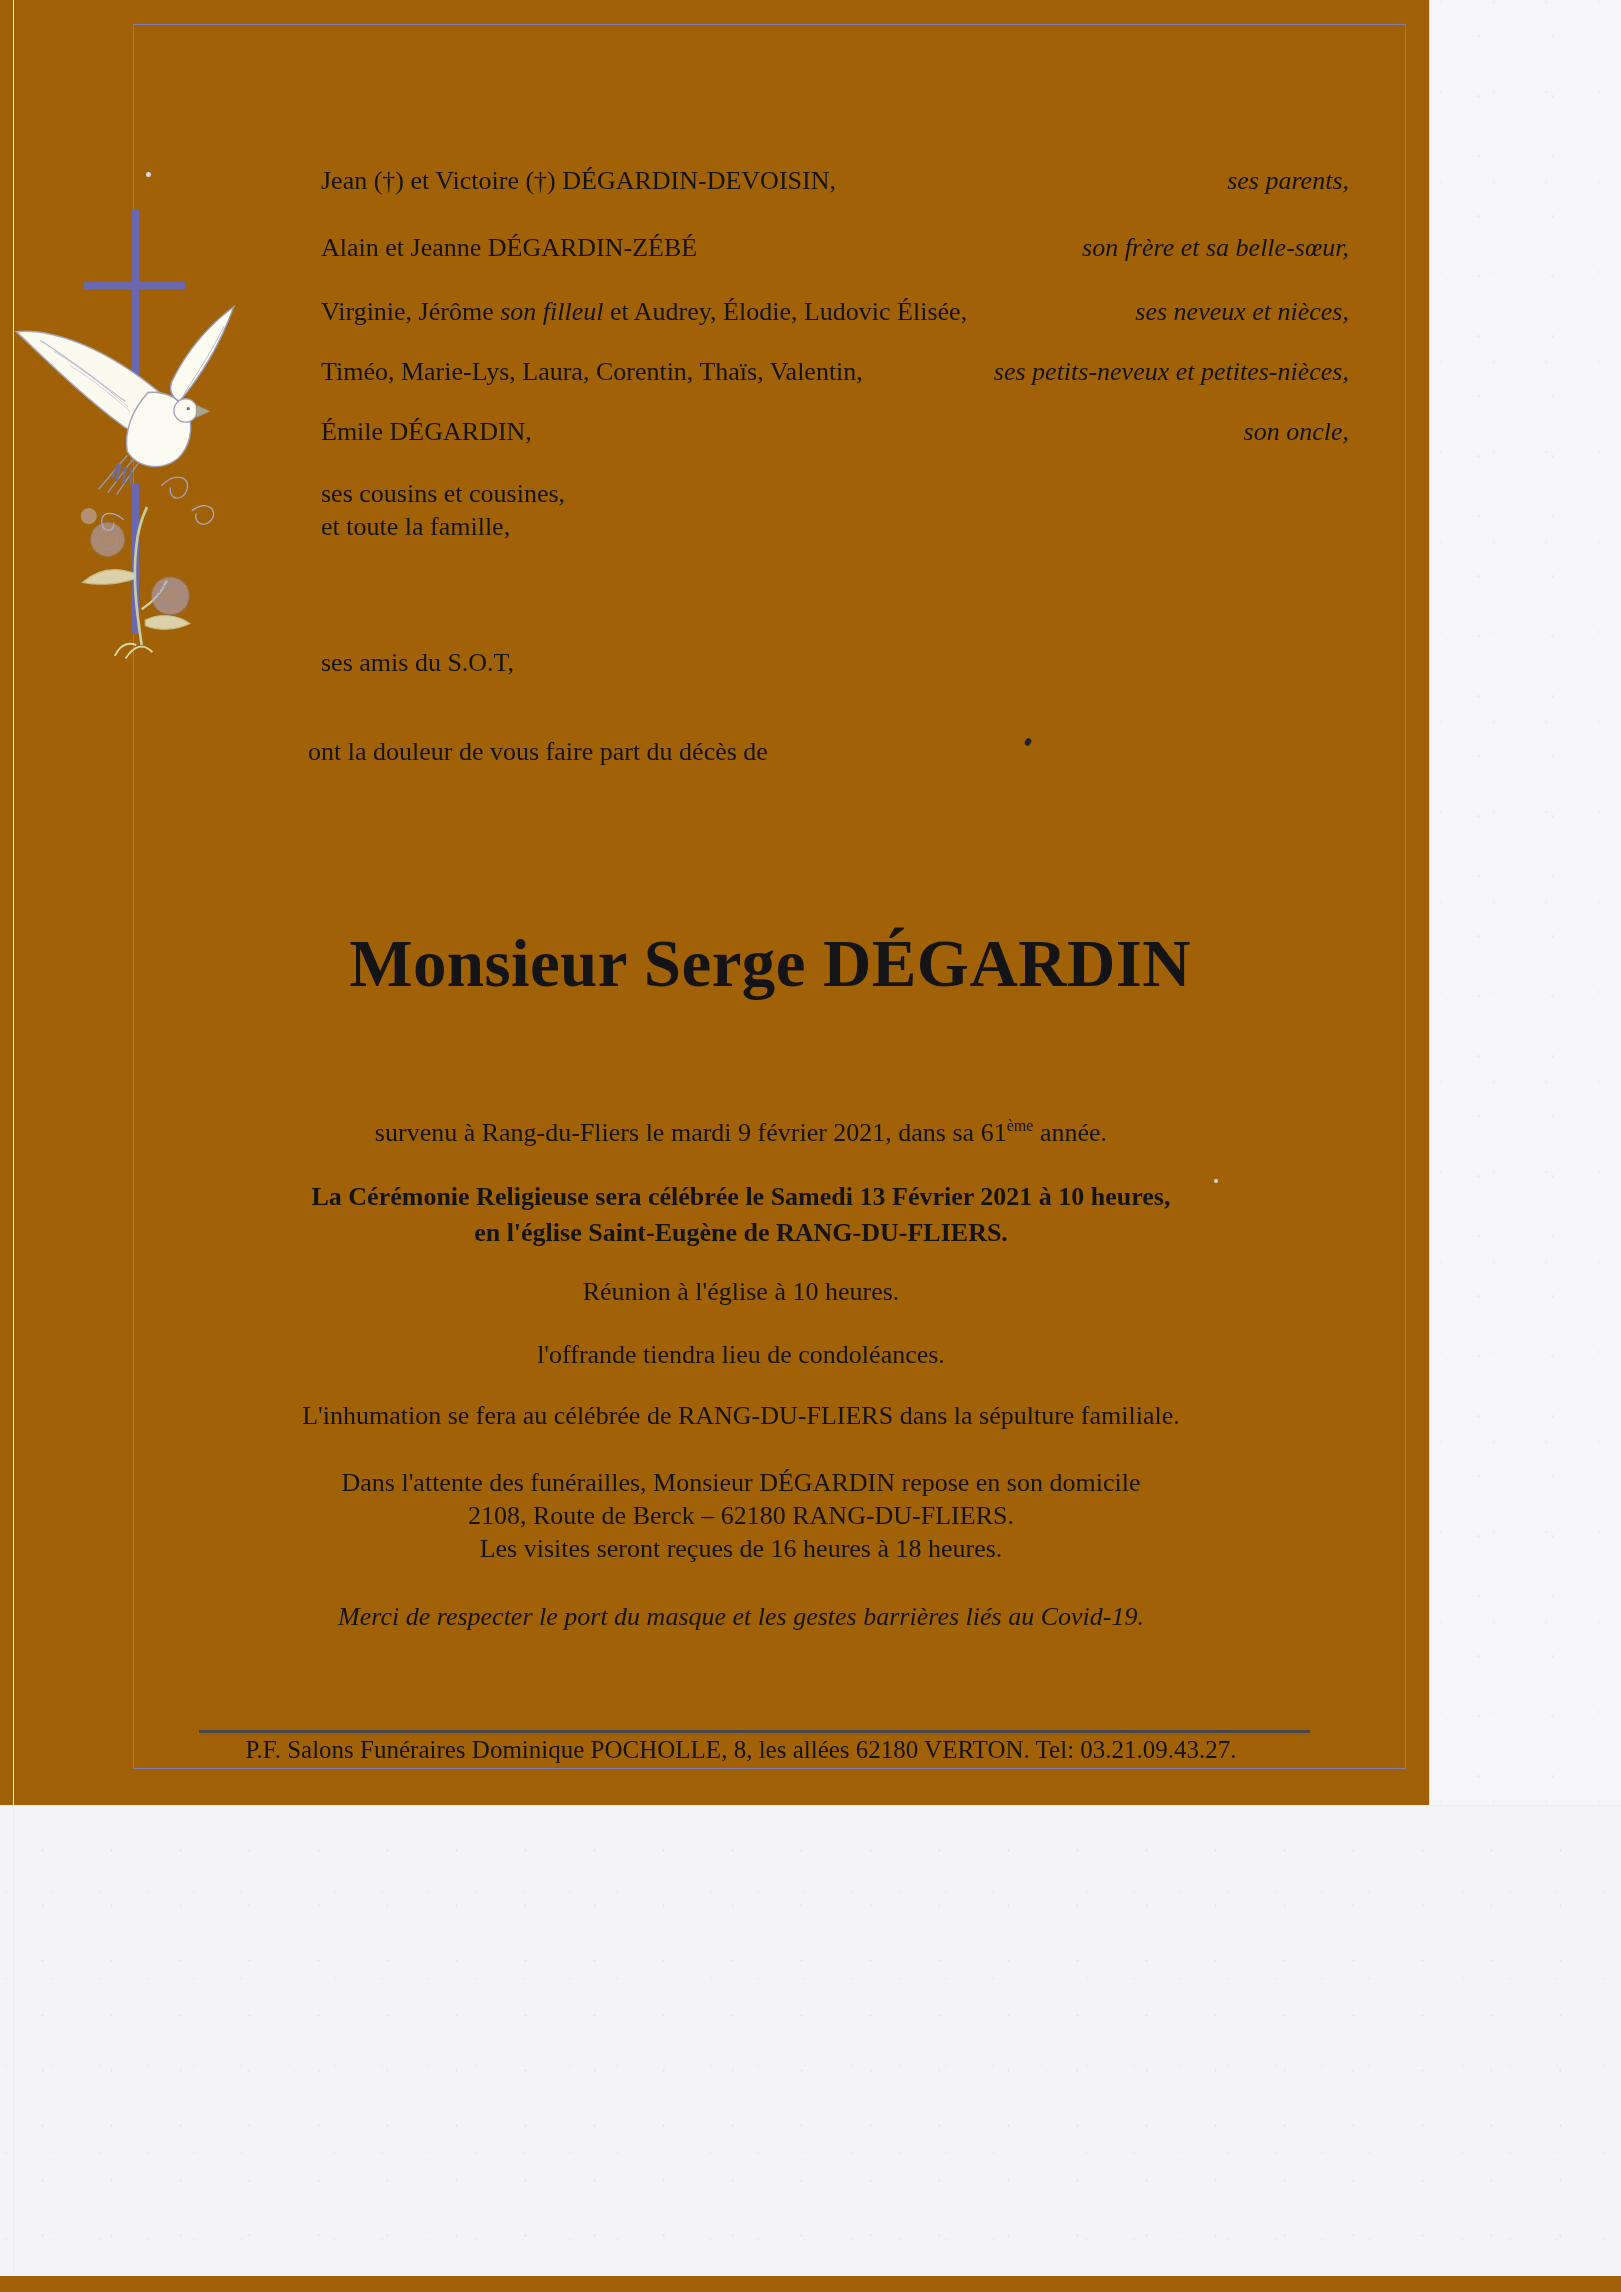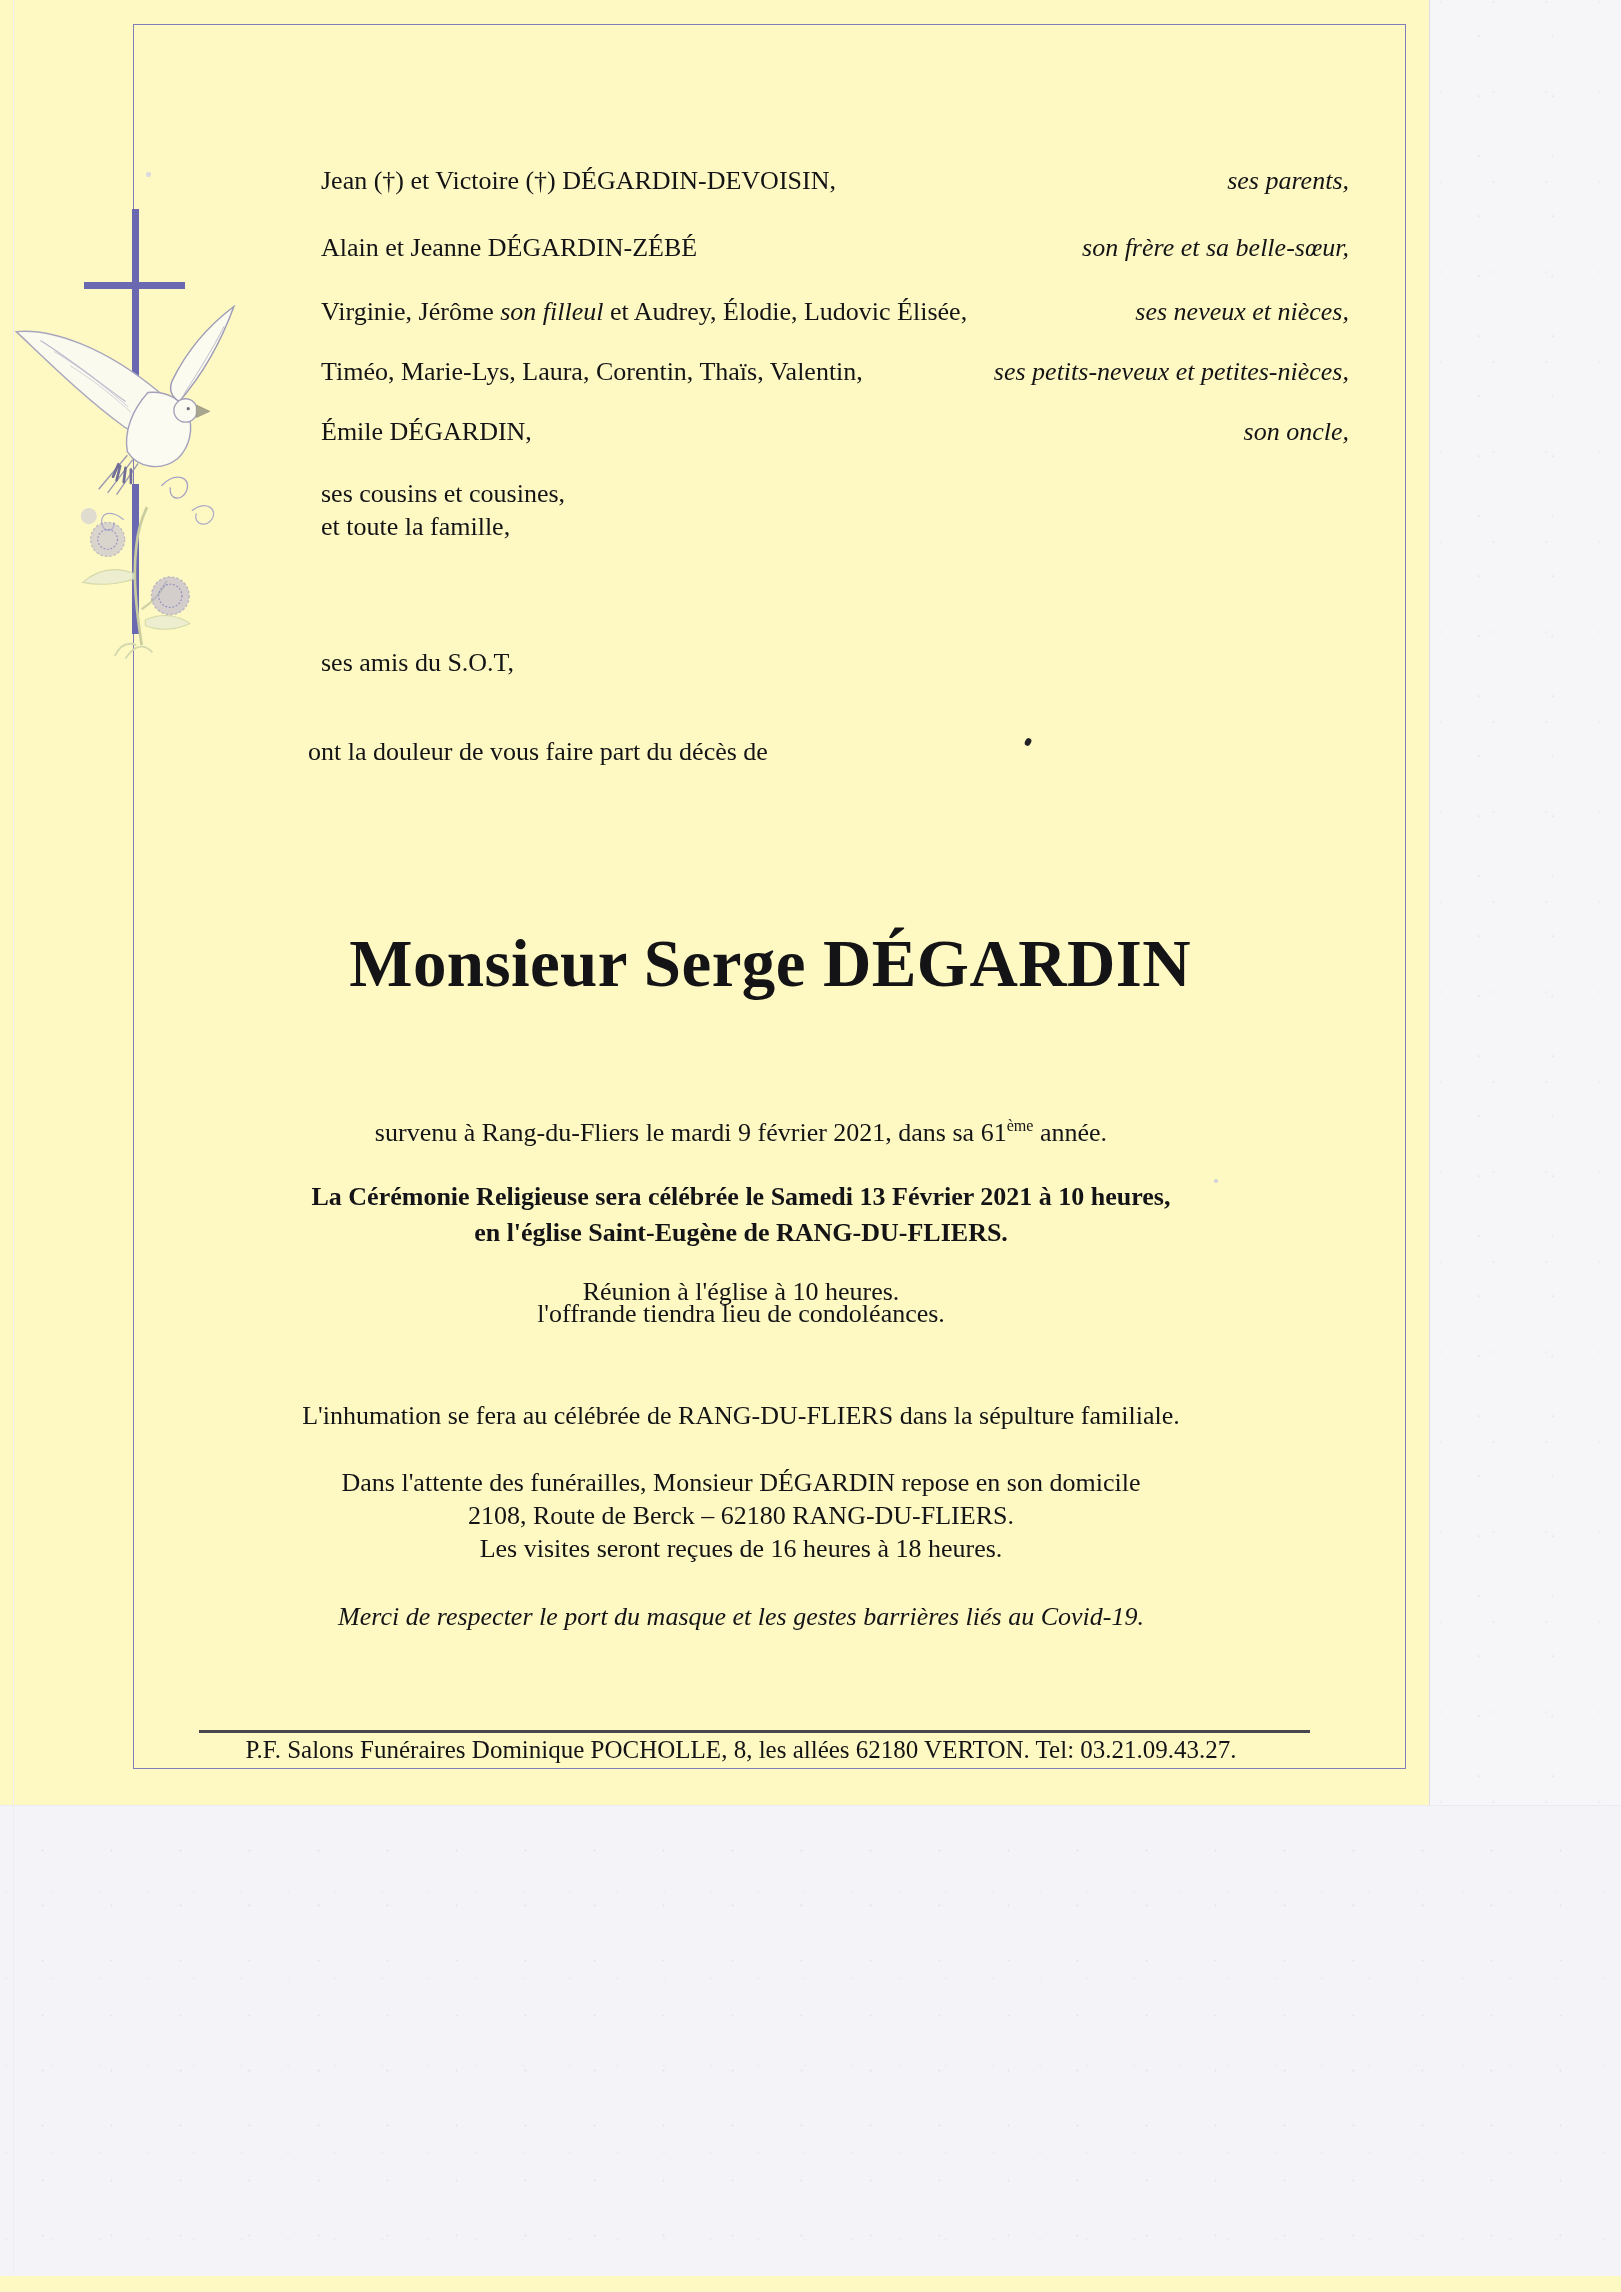--- a/index.html
+++ b/index.html
@@ -1,19 +1,19 @@
 <!DOCTYPE html>
 <html style="font-size:14.3px"><head>
 <meta charset="utf-8">
 <style>
   html,body{margin:0;padding:0;background:#ffffff;}
   .scan{
     position:relative;
     width:1621px;height:2293px;
-    background:#fef9c3;
+    background:#a16207;
     overflow:hidden;
     font-family:"Liberation Serif", serif;
     color:#141416;
   }
   
   .zone-right{
     position:absolute;left:1430px;top:0;width:191px;height:2275px;
     background:#f6f6f9;
     background-image:radial-gradient(circle,#e7e7ef 0.9px,transparent 1.3px),
                      radial-gradient(circle,#ececf2 0.9px,transparent 1.3px);
@@ -160,21 +160,21 @@
   <div class="cline" style="top:1116px">
     <span>survenu à Rang-du-Fliers le mardi 9 février 2021, dans sa 61</span><sup class="o">ème</sup><span> année.</span>
   </div>
 
   <div class="cline bold" style="top:1179px">
     <div class="ln">La Cérémonie Religieuse sera célébrée le Samedi 13 Février 2021 à 10 heures,</div>
     <div class="ln">en l'église Saint-Eugène de RANG-DU-FLIERS.</div>
   </div>
 
   <div class="cline" style="top:1275px">Réunion à l'église à 10 heures.</div>
-  <div class="cline" style="top:1297px">l'offrande tiendra lieu de condoléances.</div>
+  <div class="cline" style="top:1338px">l'offrande tiendra lieu de condoléances.</div>
   <div class="cline" style="top:1399px">L'inhumation se fera au célébrée de RANG-DU-FLIERS dans la sépulture familiale.</div>
 
   <div class="cline" style="top:1466px">
     <div>Dans l'attente des funérailles, Monsieur DÉGARDIN repose en son domicile</div>
     <div>2108, Route de Berck – 62180 RANG-DU-FLIERS.</div>
     <div>Les visites seront reçues de 16 heures à 18 heures.</div>
   </div>
 
   <div class="cline italic" style="top:1600px">Merci de respecter le port du masque et les gestes barrières liés au Covid-19.</div>
 

